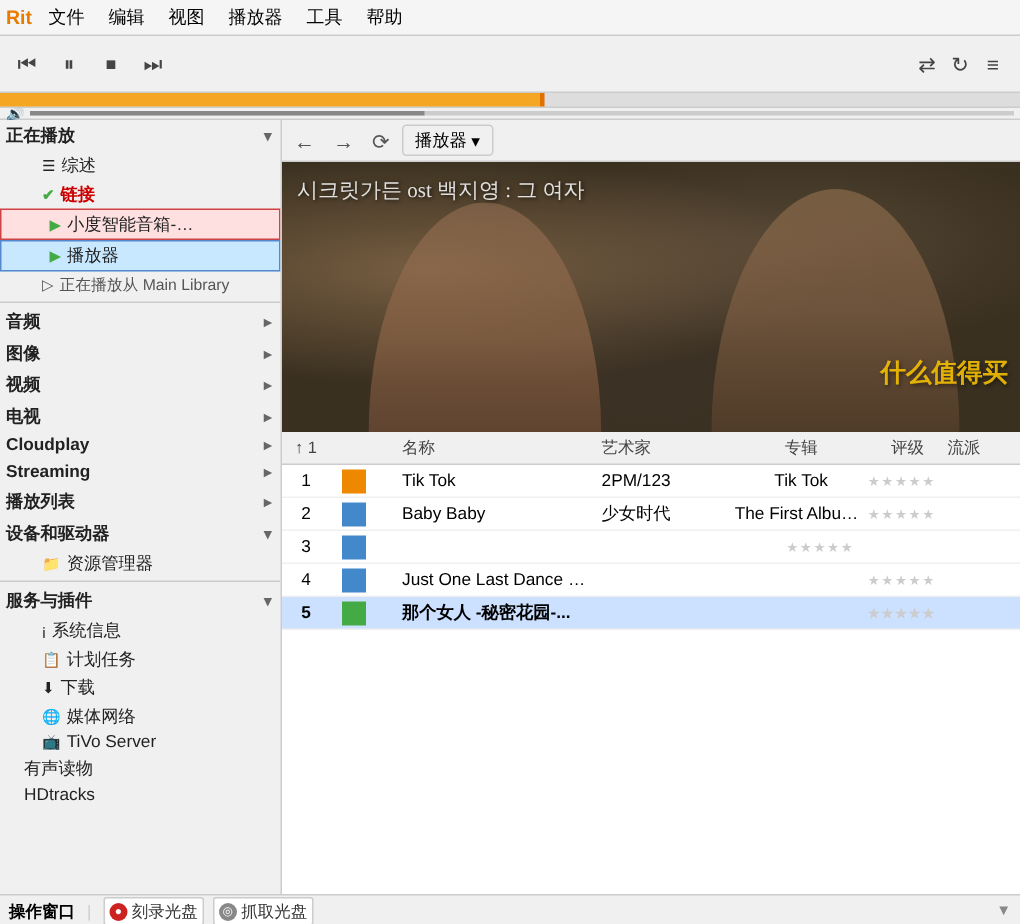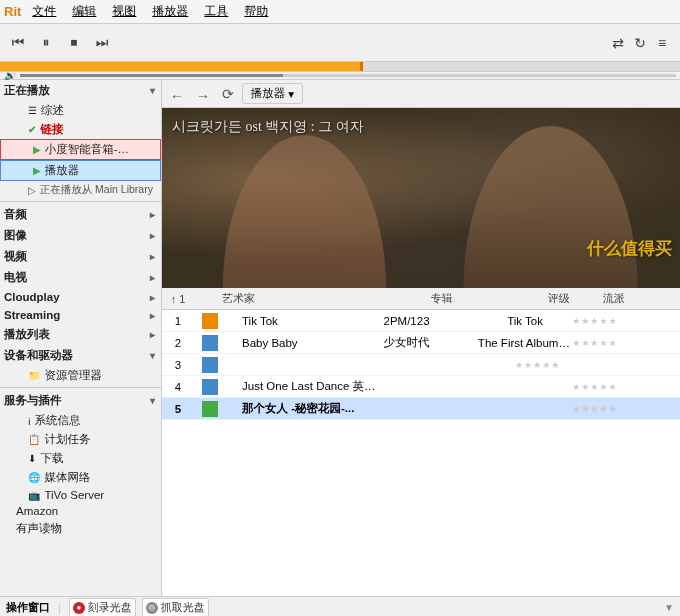--- a/index.html
+++ b/index.html
@@ -29,21 +29,20 @@
       color: #e87c00;
     }
     .menu-bar {
       display: flex;
       gap: 10px;
       font-size: 12px;
     }
     .menu-item {
       cursor: pointer;
       padding: 1px 3px;
-      text-decoration: underline;
     }
 
     
     .transport-bar {
       background: #f0f0f0;
       border-bottom: 1px solid #ccc;
       padding: 4px 8px;
       display: flex;
       align-items: center;
       gap: 8px;
@@ -116,21 +115,21 @@
     }
 
     
     .main-layout {
       display: flex;
       height: calc(616px - 38px - 10px - 8px - 22px - 22px);
     }
 
     
     .sidebar {
-      width: 162px;
+      width: 188px;
       background: #f0f0f0;
       border-right: 1px solid #ccc;
       overflow-y: auto;
       font-size: 12px;
     }
     .sidebar-section-header {
       display: flex;
       align-items: center;
       justify-content: space-between;
       padding: 3px 6px 3px 4px;
@@ -491,24 +490,24 @@
     </div>
     <div class="sidebar-item sub">
       <span class="icon">🌐</span>
       <span>媒体网络</span>
     </div>
     <div class="sidebar-item sub">
       <span class="icon">📺</span>
       <span>TiVo Server</span>
     </div>
     <div class="sidebar-item">
-      <span>Amazon</span>
+      <span>有声读物</span>
     </div>
     <div class="sidebar-item">
-      <span>有声读物</span>
+      <span>HDtracks</span>
     </div>
   </div>
 
   <div class="content-area">
 
     <div class="content-toolbar">
       <span class="nav-btn">←</span>
       <span class="nav-btn">→</span>
       <span class="nav-btn">⟳</span>
       <div class="breadcrumb-btn">
@@ -526,20 +525,21 @@
       <div class="watermark">什么值得买</div>
     </div>
 
     <div class="playlist-columns-header">
       <div class="col-num">
         <span>↑</span>
         1
       </div>
       <div class="col-drag"></div>
       <div class="col-icon"></div>
+      <div class="col-name">名称</div>
       <div class="col-artist">艺术家</div>
       <div class="col-album">专辑</div>
       <div class="col-rating">评级</div>
       <div class="col-genre">流派</div>
     </div>
 
     <div class="playlist-rows">
       <div class="playlist-row">
         <div class="col-num">1</div>
         <div class="col-drag"></div>

